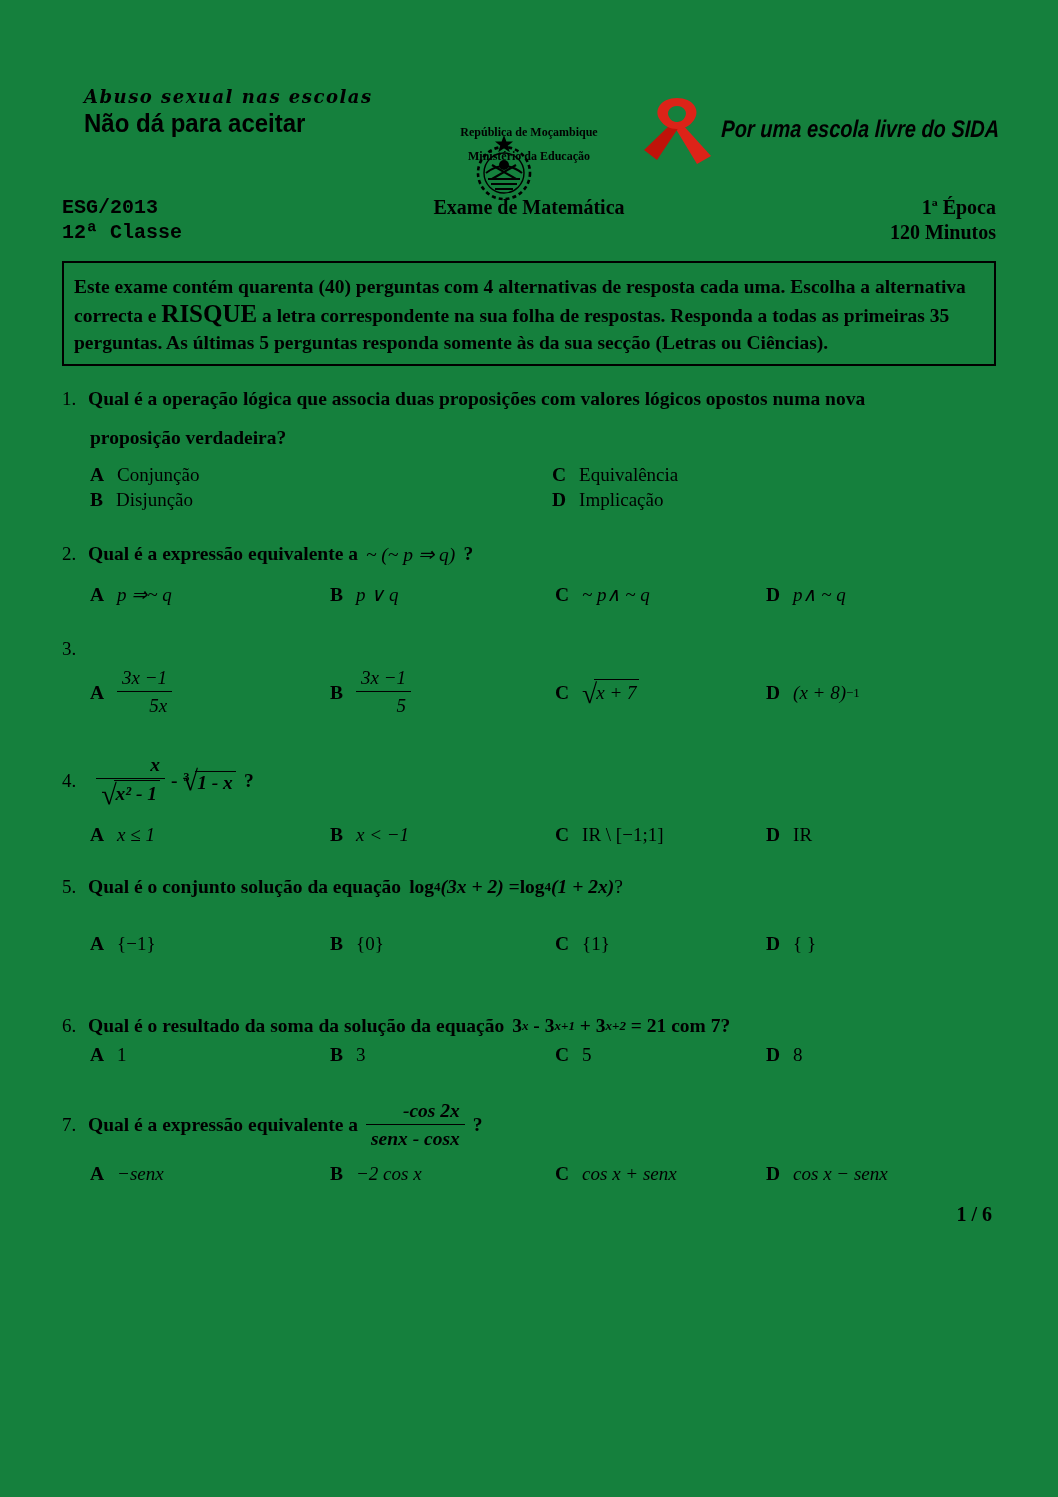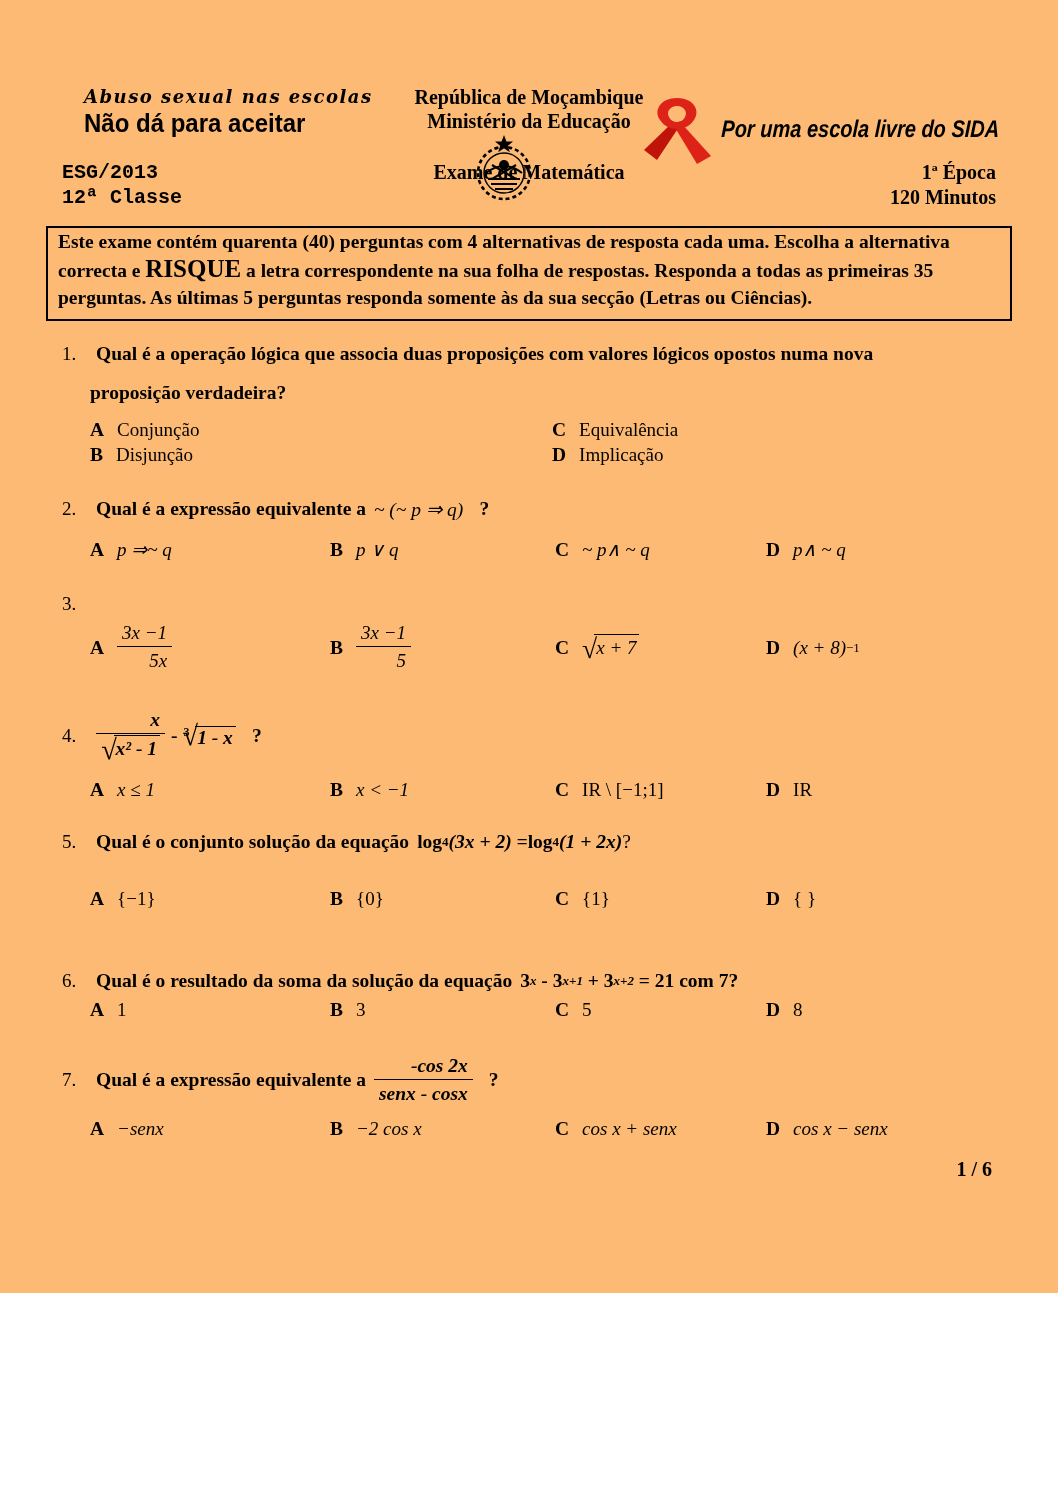--- a/index.html
+++ b/index.html
@@ -1,20 +1,20 @@
 <!DOCTYPE html>
 <html><head>
 <meta charset="utf-8">
 <style>
   * { margin:0; padding:0; box-sizing:border-box; }
   html,body { background:#ffffff; }
   .page {
     position:relative;
-    width:1058px; height:1293px;
-    background:#fdba74;
+    width:1058px; height:1497px;
+    background:#15803d;
     color:#000;
     font-family:"Liberation Serif", serif;
     overflow:hidden;
     margin:0 auto;
   }
   
   .campaign { position:absolute; left:84px; top:86px; }
   .campaign-script {
     font-family:"DejaVu Serif", serif;
     font-style:italic; font-weight:bold;
@@ -30,41 +30,41 @@
   .slogan {
     position:absolute; left:722px; top:115px;
     font-family:"Liberation Sans", sans-serif;
     font-weight:bold; font-style:italic;
     font-size:20px; letter-spacing:0px;
     transform:scaleY(1.2) skewX(-3deg); transform-origin:left top;
   }
   .emblem-wrap { position:absolute; left:472px; top:135px; width:64px; height:68px; }
 
   
-  .titles { padding-top:85px; text-align:center; font-weight:bold; font-size:20px; line-height:24px; }
+  .titles { padding-top:120px; text-align:center; font-weight:bold; font-size:12px; line-height:24px; }
   .info { margin:27px 62px 0; font-weight:bold; font-size:20px; }
   .info-row { display:flex; line-height:25px; }
   .info-left { width:230px;font-family:Liberation Mono, monospace; }
   .info-center { flex:1; text-align:center; }
   .info-right { width:230px; text-align:right; }
 
   
   .instr {
-    margin:16px 46px 0; border:2px solid #000;
-    padding:0 12px 8px 10px;
+    margin:16px 62px 0; border:2px solid #000;
+    padding:10px 12px 8px 10px;
     font-weight:bold; font-size:19.5px; line-height:27px;
   }
   .risque { font-size:25px; }
 
   
   .q { margin-left:62px; margin-right:62px; }
   .q-head { display:flex; align-items:center; }
   .q-num { flex:none; width:26px; font-size:19px; }
   .q-line { display:inline-flex; align-items:center; flex-wrap:wrap; }
-  .q-text { font-weight:bold; font-size:19.5px; line-height:26px;margin-left:8px; }
+  .q-text { font-weight:bold; font-size:19.5px; line-height:26px; }
   .gap { width:8px; display:inline-block; }
   .b { font-weight:bold; }
   .mi { font-style:italic; }
   .math { font-size:19.5px; }
 
   .opts4 { margin-left:28px; display:grid; grid-template-columns:240px 225px 211px auto; align-items:center; }
   .opts2 { margin-left:28px; display:grid; grid-template-columns:462px auto; grid-auto-flow:column; grid-template-rows:repeat(2,25px); }
   .opt { display:flex; align-items:center; font-size:19px; line-height:25px; }
   .opt-letter { font-weight:bold; margin-right:13px; font-size:19.5px; }
 

